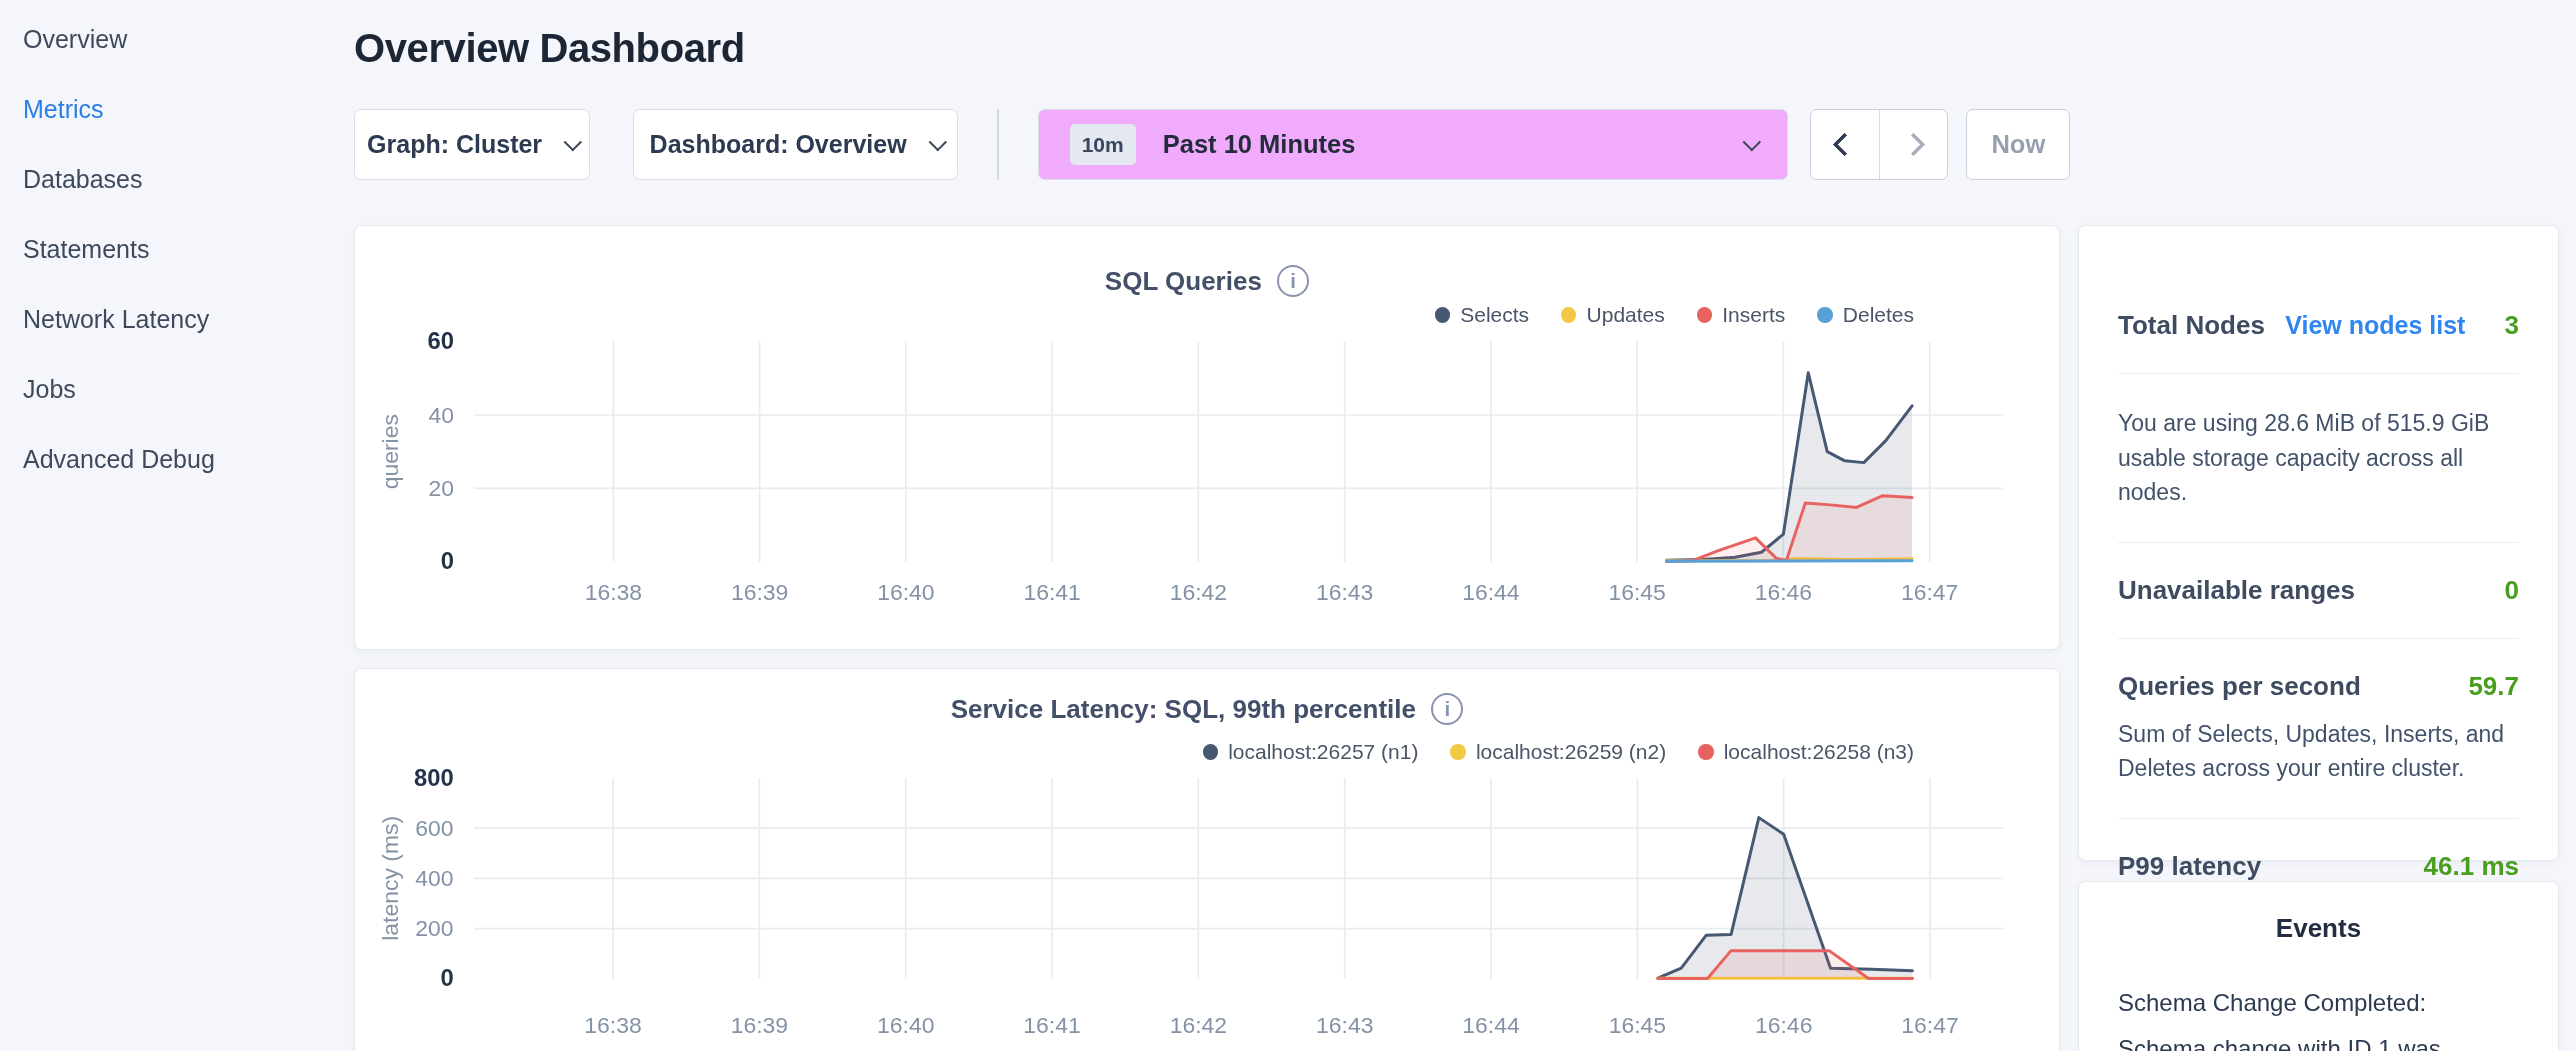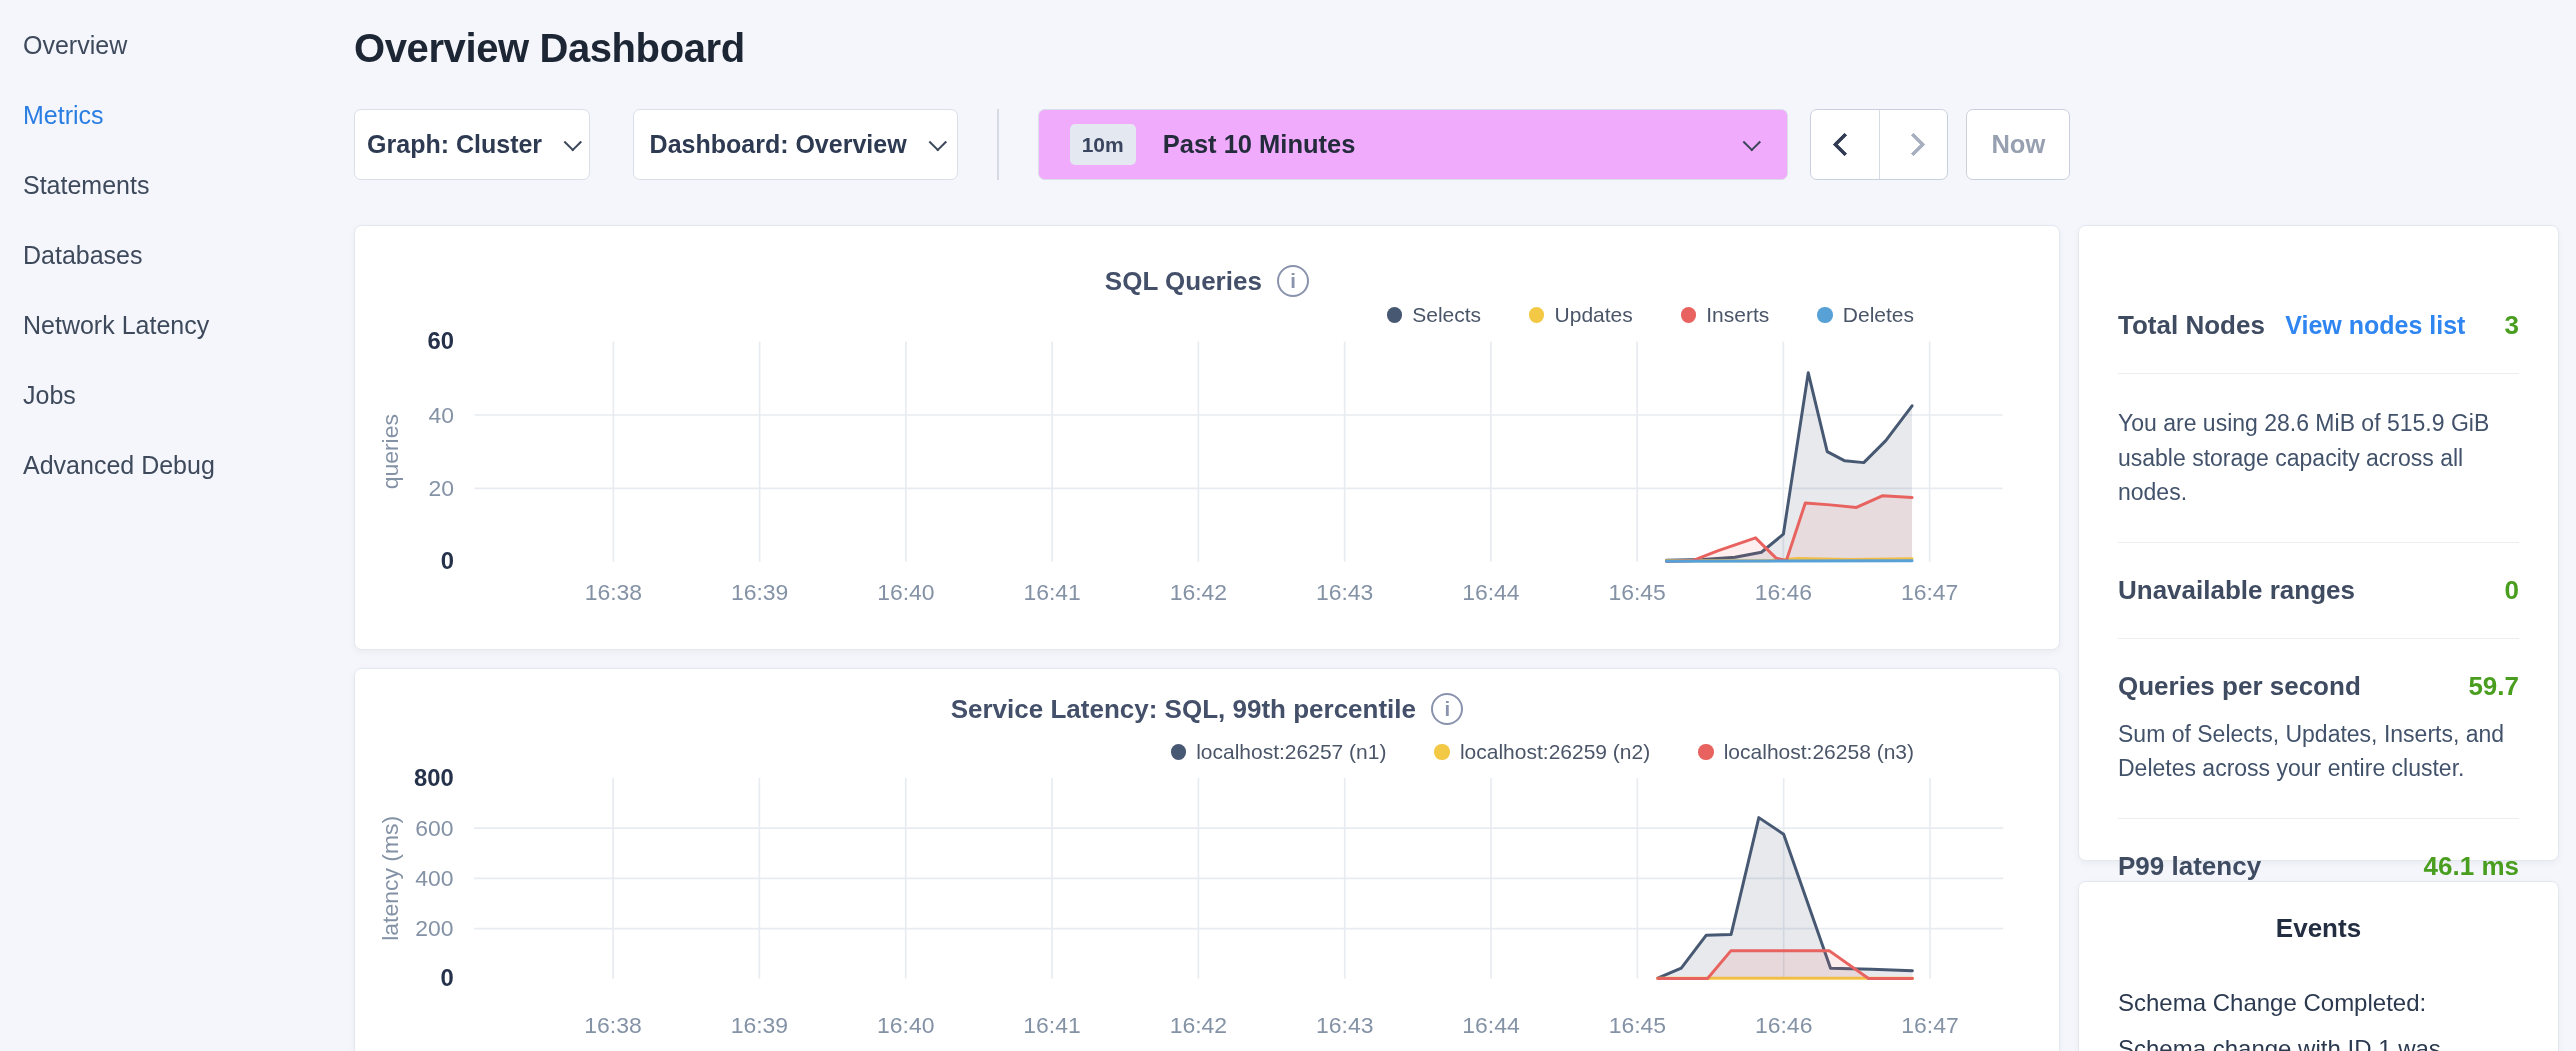--- a/index.html
+++ b/index.html
@@ -1,21 +1,21 @@
 <!DOCTYPE html>
 <html style="font-size:13.6px"><head>
 <meta charset="utf-8">
 <style>
   * { margin:0; padding:0; box-sizing:border-box; }
   html,body { width:2576px; height:1051px; overflow:hidden; }
   body { font-family:"Liberation Sans", sans-serif; background:#f4f6fb; color:#3a4659; }
   .app { position:relative; width:2576px; height:1051px; }
 
   
-  .sidebar { position:absolute; left:0; top:0; width:354px; height:100%; padding:10px 0 0 23px; }
+  .sidebar { position:absolute; left:0; top:0; width:354px; height:100%; padding:4px 0 0 23px; }
   .nav-item { height:70px; display:flex; align-items:center; font-size:25px; color:#3e4a5c; cursor:pointer; }
   .nav-item.active { color:#2a7de2; font-weight:400; }
 
   
   .page-title { position:absolute; left:354px; top:25.5px; font-size:40px; font-weight:600; color:#1d2634; letter-spacing:-0.4px; }
 
   
   .controls { position:absolute; left:354px; top:109px; height:71px; display:flex; align-items:stretch; }
   .select-box { background:#fff; border:1.7px solid #d9dee8; border-radius:6.8px; display:flex; align-items:center;
                 justify-content:center; font-size:25px; font-weight:700; color:#2d3a52; cursor:pointer; }
@@ -47,21 +47,21 @@
   #summary-card { left:2078px; top:225px; width:481px; height:636px; padding:36px 39px; }
   #events-card  { left:2078px; top:881px; width:481px; height:204px; padding:31px 39px; }
 
   .chart-head { position:absolute; left:0; top:0; width:100%; text-align:center; }
   #chart-card-1 .chart-head { top:39px; }
   #chart-card-2 .chart-head { top:24px; }
   .chart-title { font-size:26px; font-weight:700; color:#44506a; vertical-align:middle; }
   .info-icon { display:inline-flex; align-items:center; justify-content:center; width:32px; height:32px;
                border:2.6px solid #8a93ad; border-radius:50%; color:#8a93ad; font-size:20.4px; font-weight:700;
                margin-left:15.3px; vertical-align:middle; cursor:pointer; }
-  .legend { position:absolute; right:145px; display:flex; gap:48px; align-items:center; }
+  .legend { position:absolute; right:145px; display:flex; gap:32px; align-items:center; }
   #chart-card-1 .legend { top:77px; }
   #chart-card-2 .legend { top:71px; }
   .legend-item { display:flex; align-items:center; gap:10.2px; font-size:21px; color:#4a5568; }
   .legend-dot { width:15.3px; height:15.3px; border-radius:50%; display:inline-block; }
   svg.plot { position:absolute; left:0; top:0; }
 
   .tick { font-size:27px; fill:#8492a6; }
   .tick-bold { font-size:28px; font-weight:700; fill:#25324a; }
   .ytitle { font-size:27px; fill:#8492a6; }
   .grid-line { stroke:#e8ecf1; stroke-width:2; }
@@ -79,22 +79,22 @@
   .event-msg { margin-top:36px; font-size:24px; color:#2c3a50; line-height:1.9; }
 </style>
 </head>
 <body>
 
 <div class="app">
 
   <nav class="sidebar">
     <div class="nav-item">Overview</div>
     <div class="nav-item active">Metrics</div>
+    <div class="nav-item">Databases</div>
     <div class="nav-item">Statements</div>
-    <div class="nav-item">Databases</div>
     <div class="nav-item">Network Latency</div>
     <div class="nav-item">Jobs</div>
     <div class="nav-item">Advanced Debug</div>
   </nav>
 
   <h1 class="page-title">Overview Dashboard</h1>
 
   <div class="controls">
     <div class="select-box graph-select">
       <span>Graph: Cluster</span>

